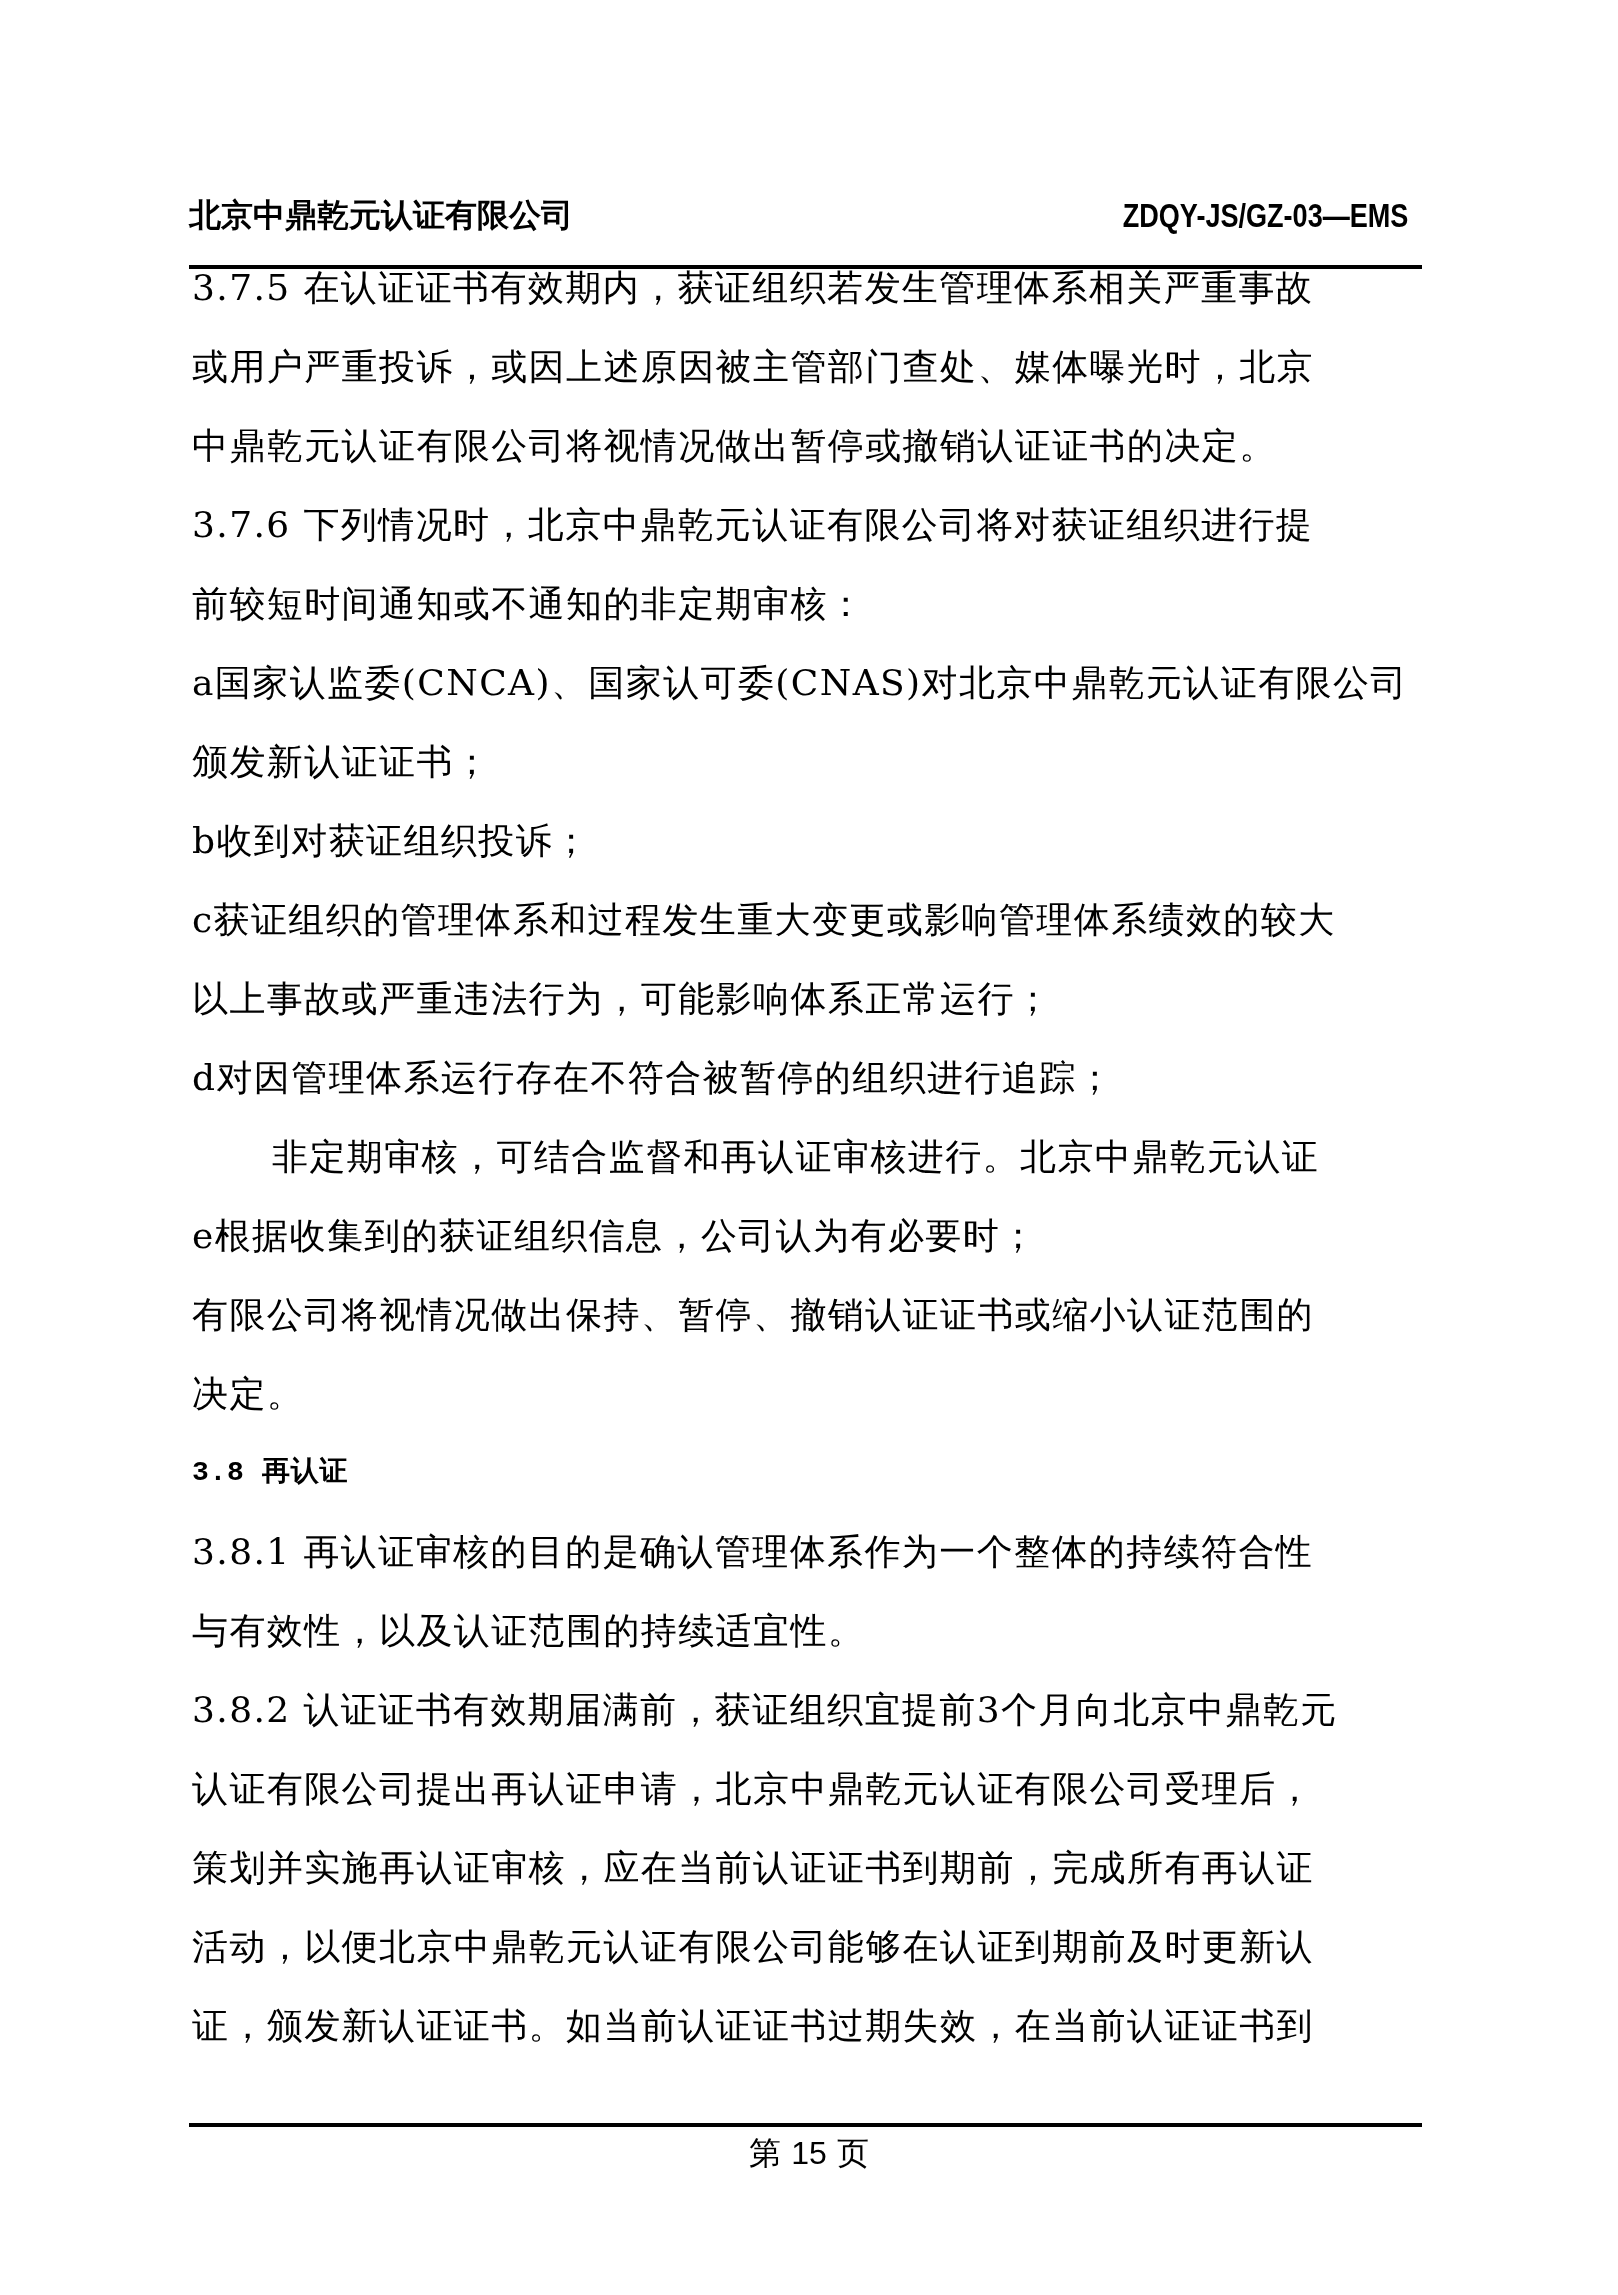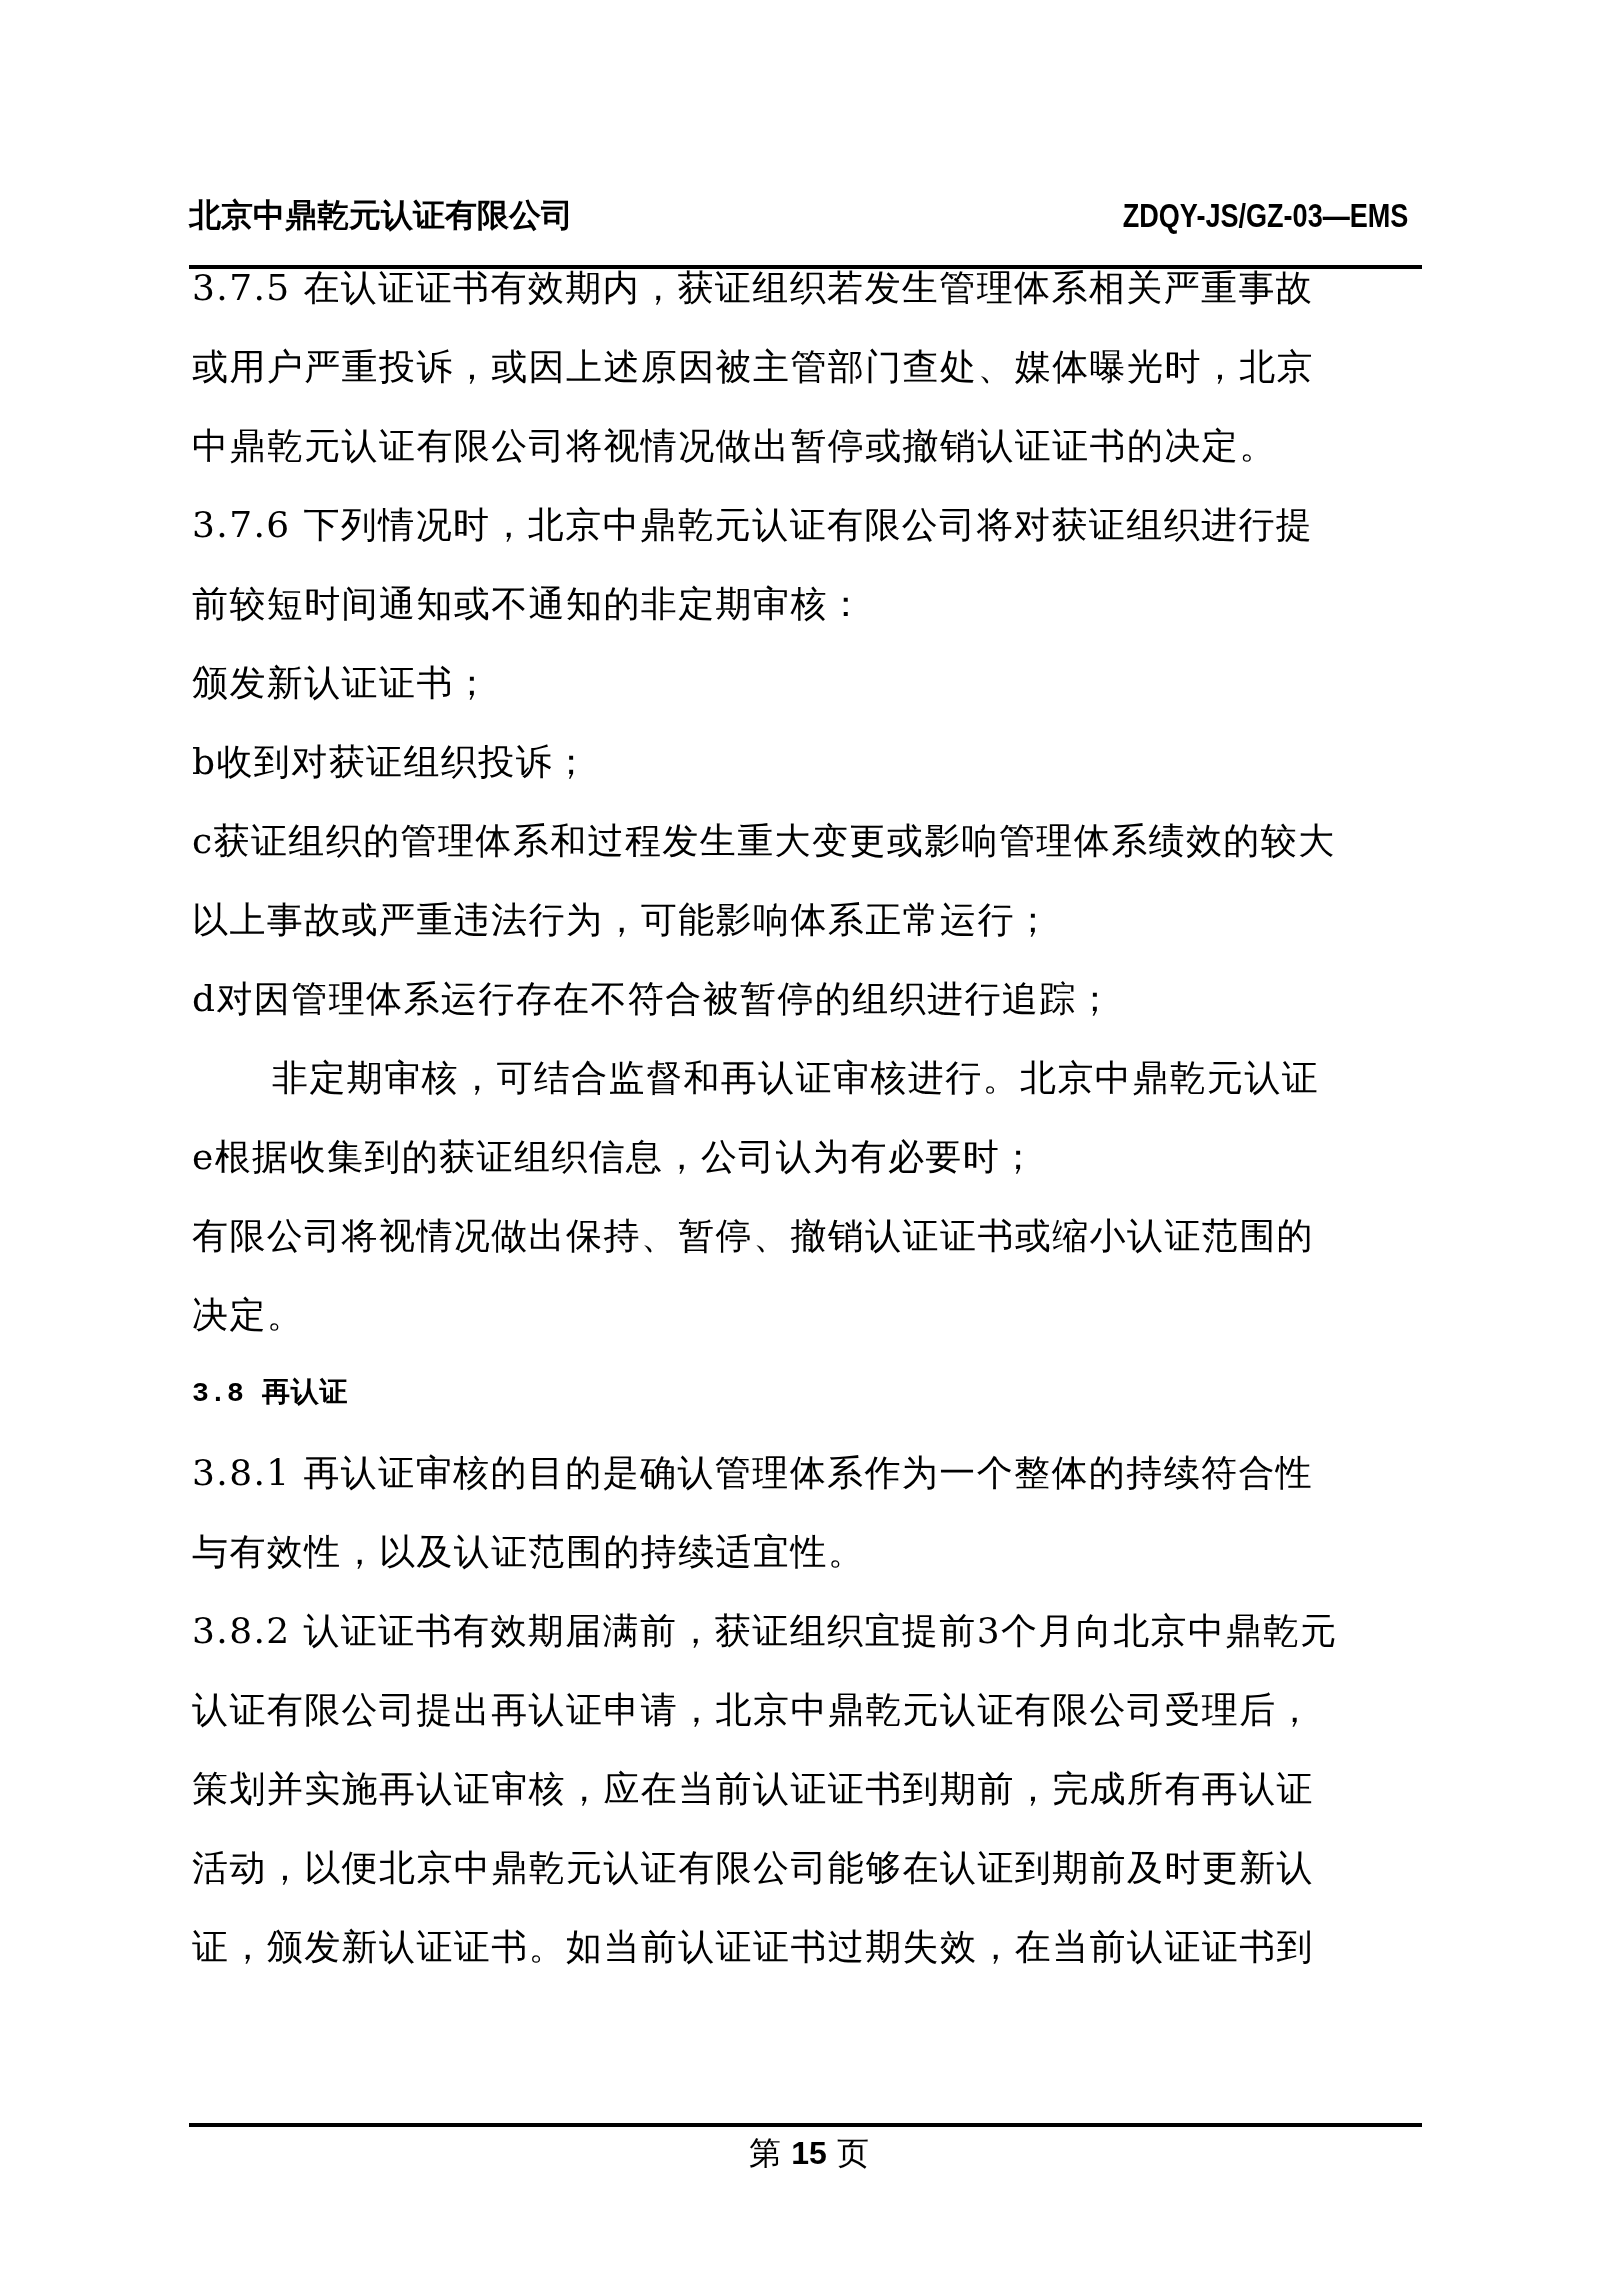--- a/index.html
+++ b/index.html
@@ -17,35 +17,36 @@
     position: absolute; left: 192px; top: 248px; width: 1244px;
     font-family: "DejaVu Serif", "Liberation Serif", serif; font-size: 36px;
   }
   .line { height: 79px; line-height: 79px; white-space: nowrap; letter-spacing: 1.4px; }
   .line.indent { padding-left: 80px; }
   .line.heading { font-family: Liberation Mono, monospace; font-weight: bold; font-size: 28px; letter-spacing: 0.7px; }
   .footer {
     position: absolute; top: 2133px; left: 0; width: 1618px; text-align: center;
     font-family: "DejaVu Serif", "Liberation Serif", serif; font-size: 32px; line-height: 40px;
   }
-  .footer .num { font-family: "Liberation Sans", sans-serif; font-weight: bold; }
+  .footer .num { font-family: "Liberation Sans", sans-serif; font-weight: normal; }
 </style>
 </head>
 <body>
 
 <div class="header-left">北京中鼎乾元认证有限公司</div>
 <div class="header-right">ZDQY-JS/GZ-03—EMS</div>
 <div class="rule top"></div>
 
 <div class="body-text">
   <div class="line">3.7.5 在认证证书有效期内，获证组织若发生管理体系相关严重事故</div>
   <div class="line">或用户严重投诉，或因上述原因被主管部门查处、媒体曝光时，北京</div>
   <div class="line">中鼎乾元认证有限公司将视情况做出暂停或撤销认证证书的决定。</div>
   <div class="line">3.7.6 下列情况时，北京中鼎乾元认证有限公司将对获证组织进行提</div>
   <div class="line">前较短时间通知或不通知的非定期审核：</div>
+  <div class="line">a国家认监委(CNCA)、国家认可委(CNAS)对北京中鼎乾元认证有限公司</div>
   <div class="line">颁发新认证证书；</div>
   <div class="line">b收到对获证组织投诉；</div>
   <div class="line">c获证组织的管理体系和过程发生重大变更或影响管理体系绩效的较大</div>
   <div class="line">以上事故或严重违法行为，可能影响体系正常运行；</div>
   <div class="line">d对因管理体系运行存在不符合被暂停的组织进行追踪；</div>
   <div class="line indent">非定期审核，可结合监督和再认证审核进行。北京中鼎乾元认证</div>
   <div class="line">e根据收集到的获证组织信息，公司认为有必要时；</div>
   <div class="line">有限公司将视情况做出保持、暂停、撤销认证证书或缩小认证范围的</div>
   <div class="line">决定。</div>
   <div class="line heading">3.8 再认证</div>

